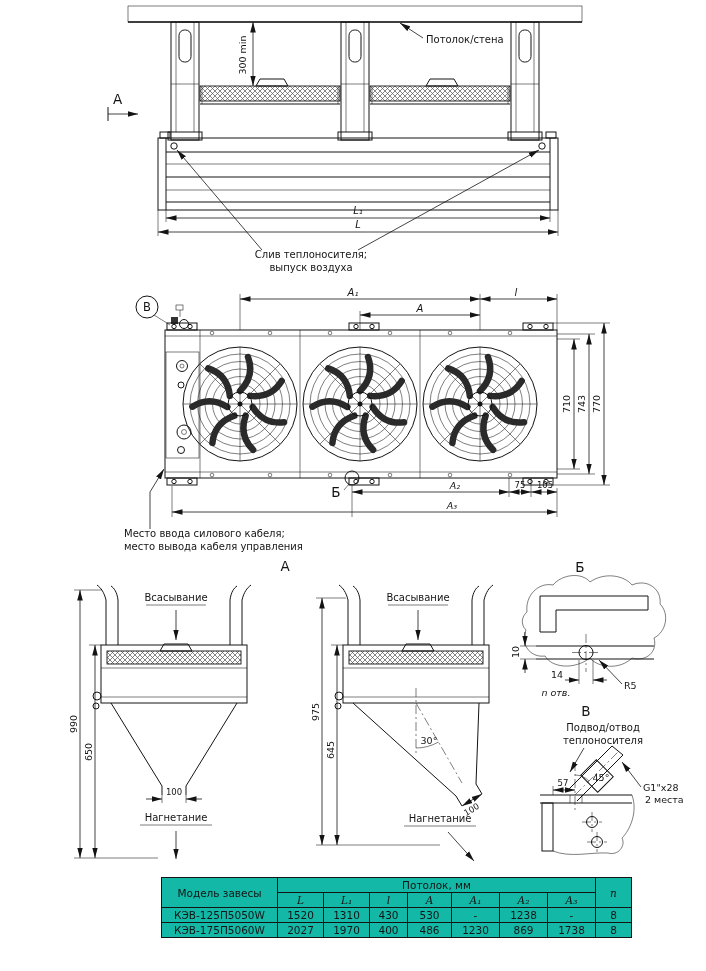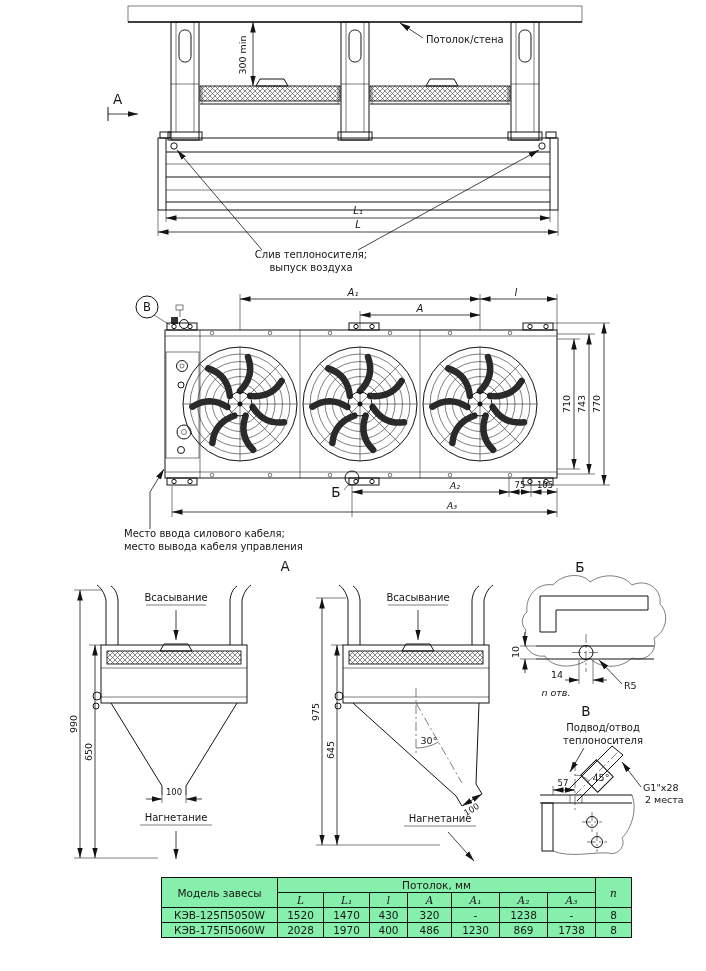--- a/index.html
+++ b/index.html
@@ -7,21 +7,21 @@
   svg text{font-family:"DejaVu Sans",sans-serif;fill:#141414}
   .ln{stroke:#141414;stroke-width:1;fill:none}
   .tk{stroke:#141414;stroke-width:1.7;fill:none}
   .tn{stroke:#141414;stroke-width:0.55;fill:none}
   .dm{stroke:#141414;stroke-width:0.8;fill:none}
   .cl{stroke:#141414;stroke-width:0.55;fill:none;stroke-dasharray:9 3 2 3}
   .mid{text-anchor:middle}
   .ti{font-style:italic}
   .t8{font-size:8.5px}.t9{font-size:9.5px}.t10{font-size:10px}.t11{font-size:11.5px}.t13{font-size:13.5px}
   #dims-table{position:absolute;left:161px;top:877px;border-collapse:collapse;
-    font-family:"DejaVu Sans",sans-serif;font-size:10.5px;color:#141414;background:#86efac}
+    font-family:"DejaVu Sans",sans-serif;font-size:10.5px;color:#141414;background:#14b8a6}
   #dims-table th,#dims-table td{border:1px solid #141414;padding:0 2px;text-align:center;font-weight:normal;height:14px}
   .dimhead{font-style:italic;font-family:"DejaVu Serif",serif}
 </style>
 </head>
 <body>
 
 <div class="stage">
 <svg width="706" height="971" viewBox="0 0 706 971">
   <defs>
     <marker id="ar" viewBox="0 0 11 7" refX="10.5" refY="3.5" markerWidth="11" markerHeight="7" orient="auto-start-reverse" markerUnits="userSpaceOnUse">
@@ -441,31 +441,31 @@
     <th class="dimhead">L₁</th>
     <th class="dimhead">l</th>
     <th class="dimhead">A</th>
     <th class="dimhead">A₁</th>
     <th class="dimhead">A₂</th>
     <th class="dimhead">A₃</th>
   </tr>
   <tr>
     <td>КЭВ-125П5050W</td>
     <td>1520</td>
-    <td>1470</td>
+    <td>1310</td>
     <td>430</td>
-    <td>320</td>
+    <td>530</td>
     <td>-</td>
     <td>1238</td>
     <td>-</td>
     <td>8</td>
   </tr>
   <tr>
     <td>КЭВ-175П5060W</td>
-    <td>2028</td>
+    <td>2027</td>
     <td>1970</td>
     <td>400</td>
     <td>486</td>
     <td>1230</td>
     <td>869</td>
     <td>1738</td>
     <td>8</td>
   </tr>
 </tbody>
     </table>

